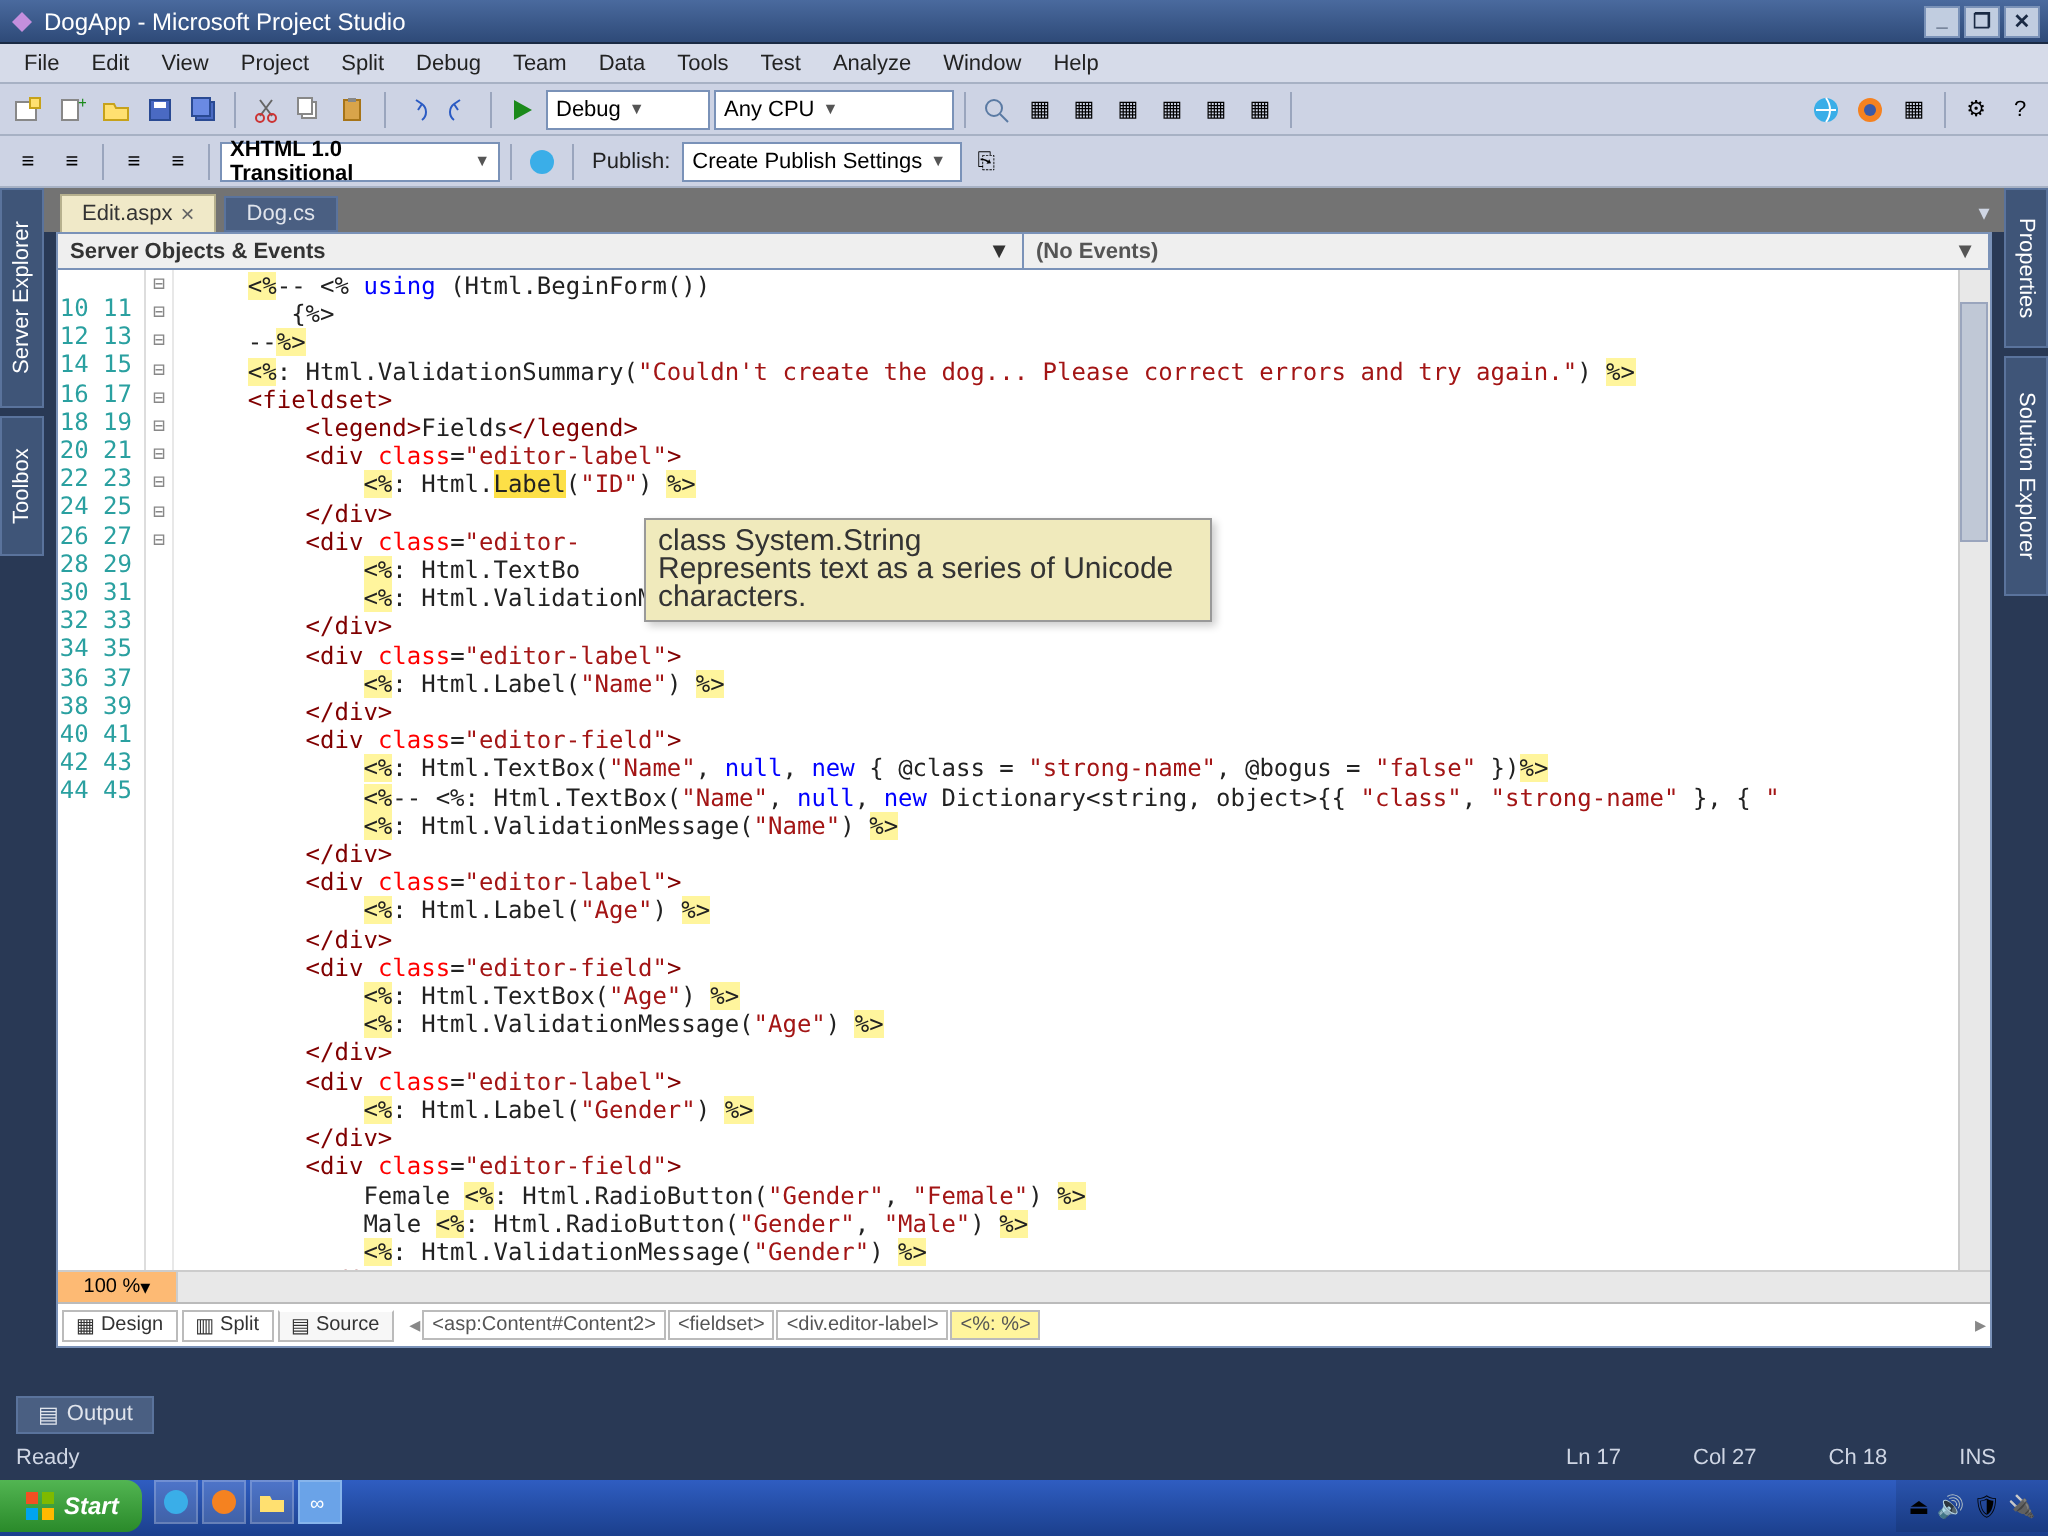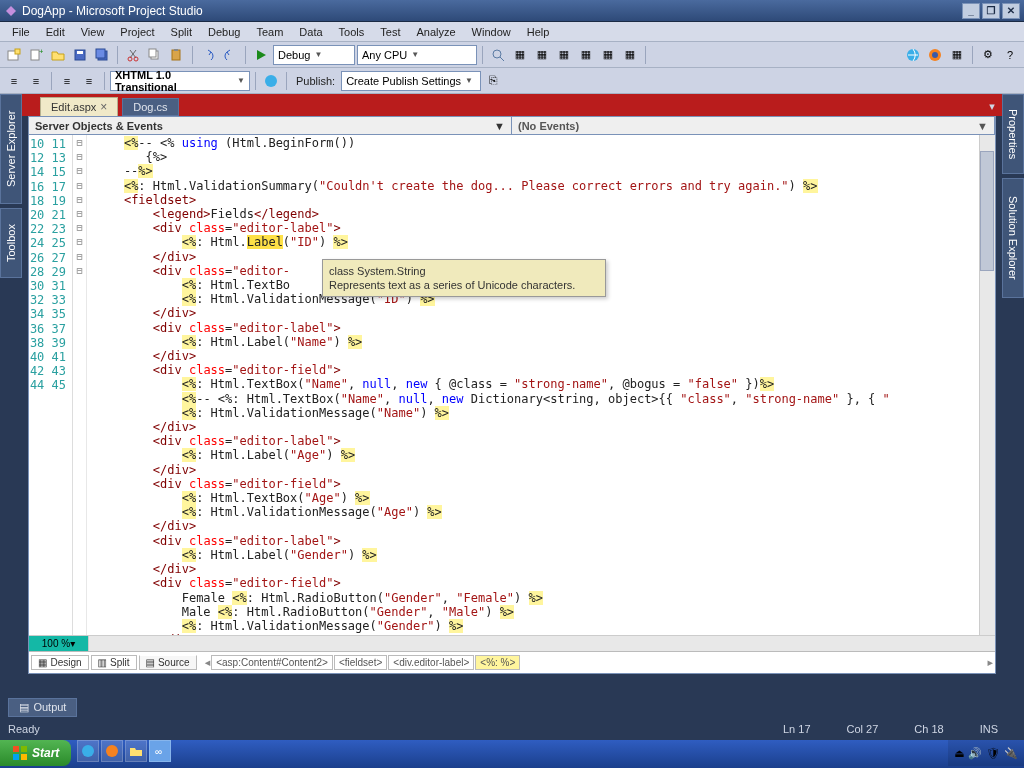--- a/index.html
+++ b/index.html
@@ -26,50 +26,50 @@
 .label { color: #222; padding: 0 4px; }
 
 
 .left-tabs { position: absolute; left: 0; top: 94px; width: 22px; display: flex; flex-direction: column; gap: 4px; z-index: 2; }
 .vtab { background: #3f5578; color: #fff; writing-mode: vertical-rl; transform: rotate(180deg); padding: 8px 2px; font-size: 11px; border: 1px solid #5a739c; display: flex; align-items: center; justify-content: center; }
 
 
 .right-tabs { position: absolute; right: 0; top: 94px; width: 22px; display: flex; flex-direction: column; gap: 4px; z-index: 2; }
 
 
-.tab-strip { position: absolute; left: 22px; right: 22px; top: 94px; height: 22px; background: #b91c1c; display: flex; align-items: flex-end; padding-left: 18px; gap: 4px; }
+.tab-strip { position: absolute; left: 22px; right: 22px; top: 94px; height: 22px; background: #737373; display: flex; align-items: flex-end; padding-left: 8px; gap: 4px; }
 .file-tab { background: #f0e9c8; border: 1px solid #b6b08e; border-bottom: none; padding: 2px 10px; font-size: 11px; color: #333; display: flex; align-items: center; gap: 4px; }
 .file-tab.inactive { background: #4a5f82; color: #e0e4ec; border: 1px solid #5a739c; justify-content: flex-end; }
 .tab-strip .tab-close { color: #666; cursor: default; font-size: 12px; }
 
 
 .editor-wrap { position: absolute; left: 28px; right: 28px; top: 116px; bottom: 94px; background: #fff; border: 1px solid #7a92b8; display: flex; flex-direction: column; }
 .editor-head { height: 18px; display: flex; border-bottom: 1px solid #7a92b8; }
 .editor-head .dropdown { flex: 1; background: #efefef; border-right: 1px solid #7a92b8; display: flex; align-items: center; padding: 0 6px; font-size: 11px; color: #333; font-weight: bold; justify-content: space-between; }
 .editor-head .dropdown.light { font-weight: bold; color: #555; text-align: right; }
 
 .code-area { flex: 1; display: flex; overflow: hidden; position: relative; }
-.gutter { width: 44px; background: #fff; border-right: 1px solid #ddd; font-family: Consolas, monospace; font-size: 12px; color: #2aa0a0; text-align: right; padding-right: 6px; line-height: 14.2px; padding-top: 2px; }
+.gutter { width: 44px; background: #fff; border-right: 1px solid #ddd; font-family: Consolas, monospace; font-size: 12px; color: #2aa0a0; text-align: right; padding-right: 6px; line-height: 14.2px; padding-top: 12px; }
 .fold-col { width: 14px; background: #fff; border-right: 1px solid #e8e8e8; font-family: Consolas, monospace; font-size: 10px; color: #888; line-height: 14.2px; text-align: center; padding-top: 1px; }
 .code { flex: 1; font-family: Consolas, monospace; font-size: 12px; line-height: 14.2px; padding-top: 1px; padding-left: 8px; white-space: pre; color: #222; position: relative; overflow: hidden; }
 .scrollbar-v { width: 16px; background: #e8e8e8; border-left: 1px solid #ccc; position: relative; }
 .scrollbar-v .thumb { background: #c0c8d6; border: 1px solid #9aa5bd; width: 14px; height: 120px; margin: 16px 0 0 0; }
 
 .hl { background: #fff59d; }
 .kw { color: #0000ff; }
 .str { color: #a31515; }
 .tag { color: #800000; }
 .attname { color: #ff0000; }
 
 
-.tooltip { position: absolute; left: 322px; top: 259px; width: 284px; background: #f0eabc; border: 1px solid #999; padding: 4px 6px; font-size: 11px; color: #333; line-height: 14px; z-index: 10; box-shadow: 2px 2px 4px rgba(0,0,0,0.2); }
+.tooltip { position: absolute; left: 322px; top: 259px; width: 284px; background: #f0eabc; border: 1px solid #999; padding: 4px 6px; font-size: 15px; color: #333; line-height: 14px; z-index: 10; box-shadow: 2px 2px 4px rgba(0,0,0,0.2); }
 
 
 .editor-hscroll { height: 16px; background: #e8e8e8; display: flex; border-top: 1px solid #ccc; }
-.editor-hscroll .zoom { width: 60px; border-right: 1px solid #ccc; display: flex; align-items: center; justify-content: center; font-size: 10px; background: #14b8a6; }
+.editor-hscroll .zoom { width: 60px; border-right: 1px solid #ccc; display: flex; align-items: center; justify-content: center; font-size: 10px; background: #fdba74; }
 .editor-hscroll .track { flex: 1; background: #e8e8e8; }
 
 .view-tabs { height: 22px; display: flex; align-items: center; background: #fff; border-top: 1px solid #bbb; padding: 0 2px; gap: 2px; }
 .view-tab { border: 1px solid #bbb; padding: 1px 6px; font-size: 10px; color: #333; display: flex; align-items: center; gap: 3px; }
 .view-tab.active { background: #f7f7f7; border-top: 1px solid #fff; }
 .breadcrumb-strip { flex: 1; display: flex; align-items: center; gap: 1px; margin-left: 6px; }
 .bc { border: 1px solid #bbb; padding: 1px 4px; font-size: 10px; color: #555; }
 .bc.hl { background: #fff59d; }
 
 

